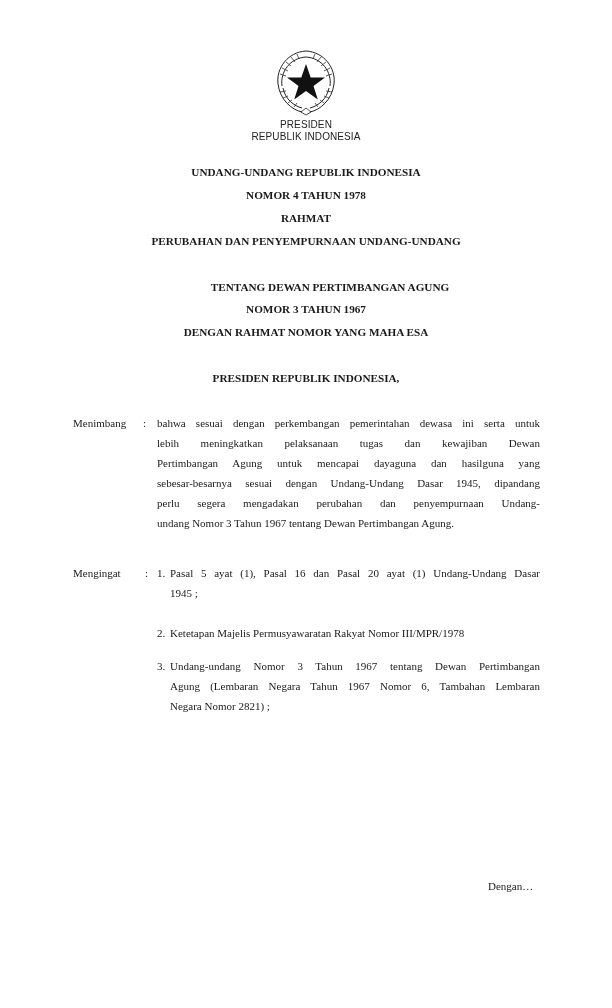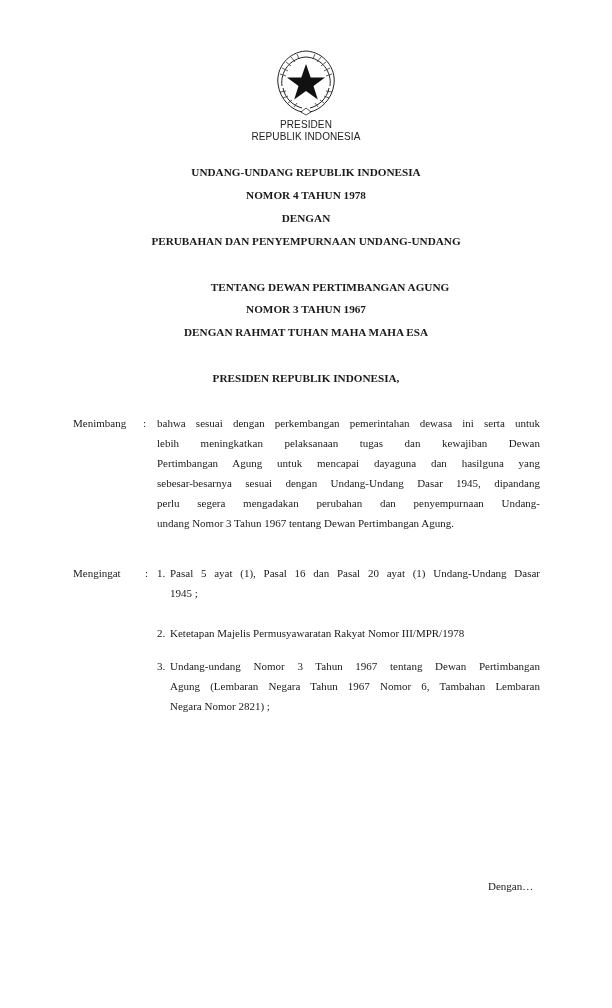--- a/index.html
+++ b/index.html
@@ -61,26 +61,26 @@
     </g>
     <path d="M33 66 L38 62 L43 66 L38 69 Z" fill="none" stroke="#222" stroke-width="0.8"></path>
     <polygon points="38,18 42.7,31.5 57,31.5 45.5,40 49.8,53.5 38,45 26.2,53.5 30.5,40 19,31.5 33.3,31.5" fill="#111"></polygon>
   </svg>
 </div>
 <div class="emblem-caption cap1">PRESIDEN</div>
 <div class="emblem-caption cap2">REPUBLIK INDONESIA</div>
 
 <div class="title t1">UNDANG-UNDANG REPUBLIK INDONESIA</div>
 <div class="title t2">NOMOR 4 TAHUN 1978</div>
-<div class="title t3">DENGAN</div>
+<div class="title t3">RAHMAT</div>
 <div class="title t4">PERUBAHAN DAN PENYEMPURNAAN UNDANG-UNDANG</div>
 <div class="title t5">NOMOR 3 TAHUN 1967</div>
 <div class="title t6">TENTANG DEWAN PERTIMBANGAN AGUNG</div>
 
-<div class="title t7">DENGAN RAHMAT TUHAN MAHA MAHA ESA</div>
+<div class="title t7">DENGAN RAHMAT NOMOR YANG MAHA ESA</div>
 <div class="title t8">PRESIDEN REPUBLIK INDONESIA,</div>
 
 <div class="label" style="top:417px;">Menimbang</div>
 <div class="colon" style="left:143px; top:417px;">:</div>
 <div class="para" style="top:413px;">
   <span class="para-line">bahwa sesuai dengan perkembangan pemerintahan dewasa ini serta untuk</span>
   <span class="para-line">lebih meningkatkan pelaksanaan tugas dan kewajiban Dewan</span>
   <span class="para-line">Pertimbangan Agung untuk mencapai dayaguna dan hasilguna yang</span>
   <span class="para-line">sebesar-besarnya sesuai dengan Undang-Undang Dasar 1945, dipandang</span>
   <span class="para-line">perlu segera mengadakan perubahan dan penyempurnaan Undang-</span>

